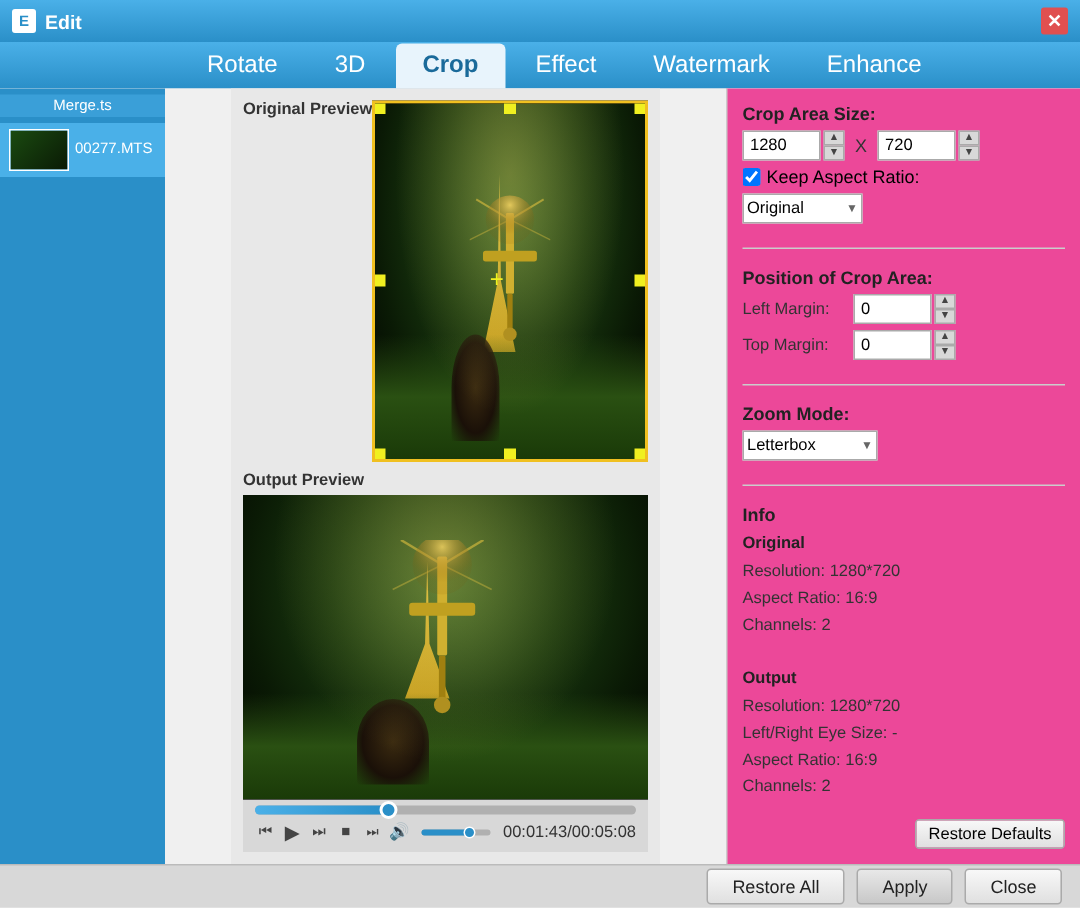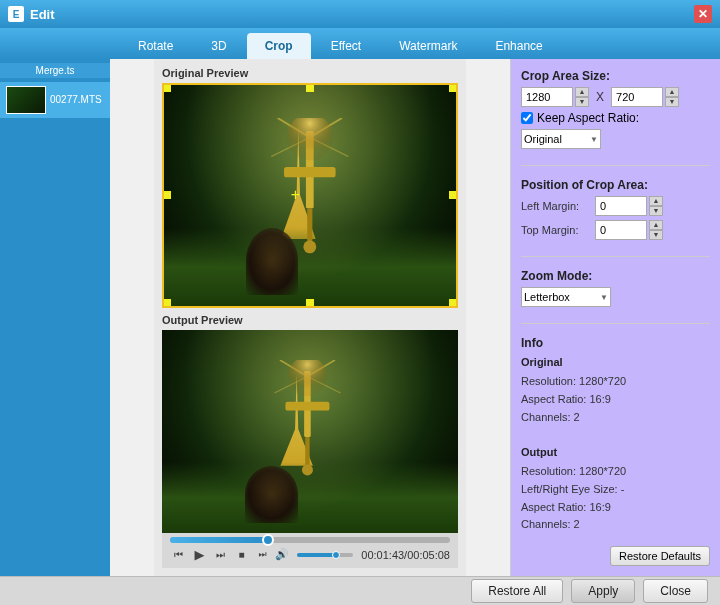--- a/index.html
+++ b/index.html
@@ -47,21 +47,21 @@
       background: linear-gradient(to bottom, #4ab0e8, #2a8fc8);
       display: flex;
       align-items: flex-end;
       padding: 0 120px 0 120px;
       height: 36px;
     }
     .tab {
       padding: 6px 18px;
       color: white;
       cursor: pointer;
-      font-size: 12px;
+      font-size: 16px;
       border-radius: 4px 4px 0 0;
       background: transparent;
       margin-right: 2px;
     }
     .tab.active {
       background: #e8f4fc;
       color: #1a6a9a;
       font-weight: bold;
     }
 
@@ -272,22 +272,22 @@
       font-size: 11px;
       color: #333;
     }
     .speaker-icon {
       color: #444;
       font-size: 11px;
     }
 
     
     .right-panel {
-      width: 210px;
-      background: #c4b5fd;
+      width: 236px;
+      background: #ec4899;
       padding: 10px;
       border-left: 1px solid #ccc;
       overflow-y: auto;
       display: flex;
       flex-direction: column;
       gap: 8px;
     }
 
     .section-title {
       font-size: 12px;
@@ -473,21 +473,20 @@
 
     .preview-sections {
       flex: 1;
       display: flex;
       flex-direction: column;
       gap: 6px;
     }
 
     .original-section {
       display: flex;
-      flex-direction: column;
       flex: 1.1;
     }
 
     .output-section {
       display: flex;
       flex-direction: column;
       flex: 1;
     }
   </style>
 </head>

